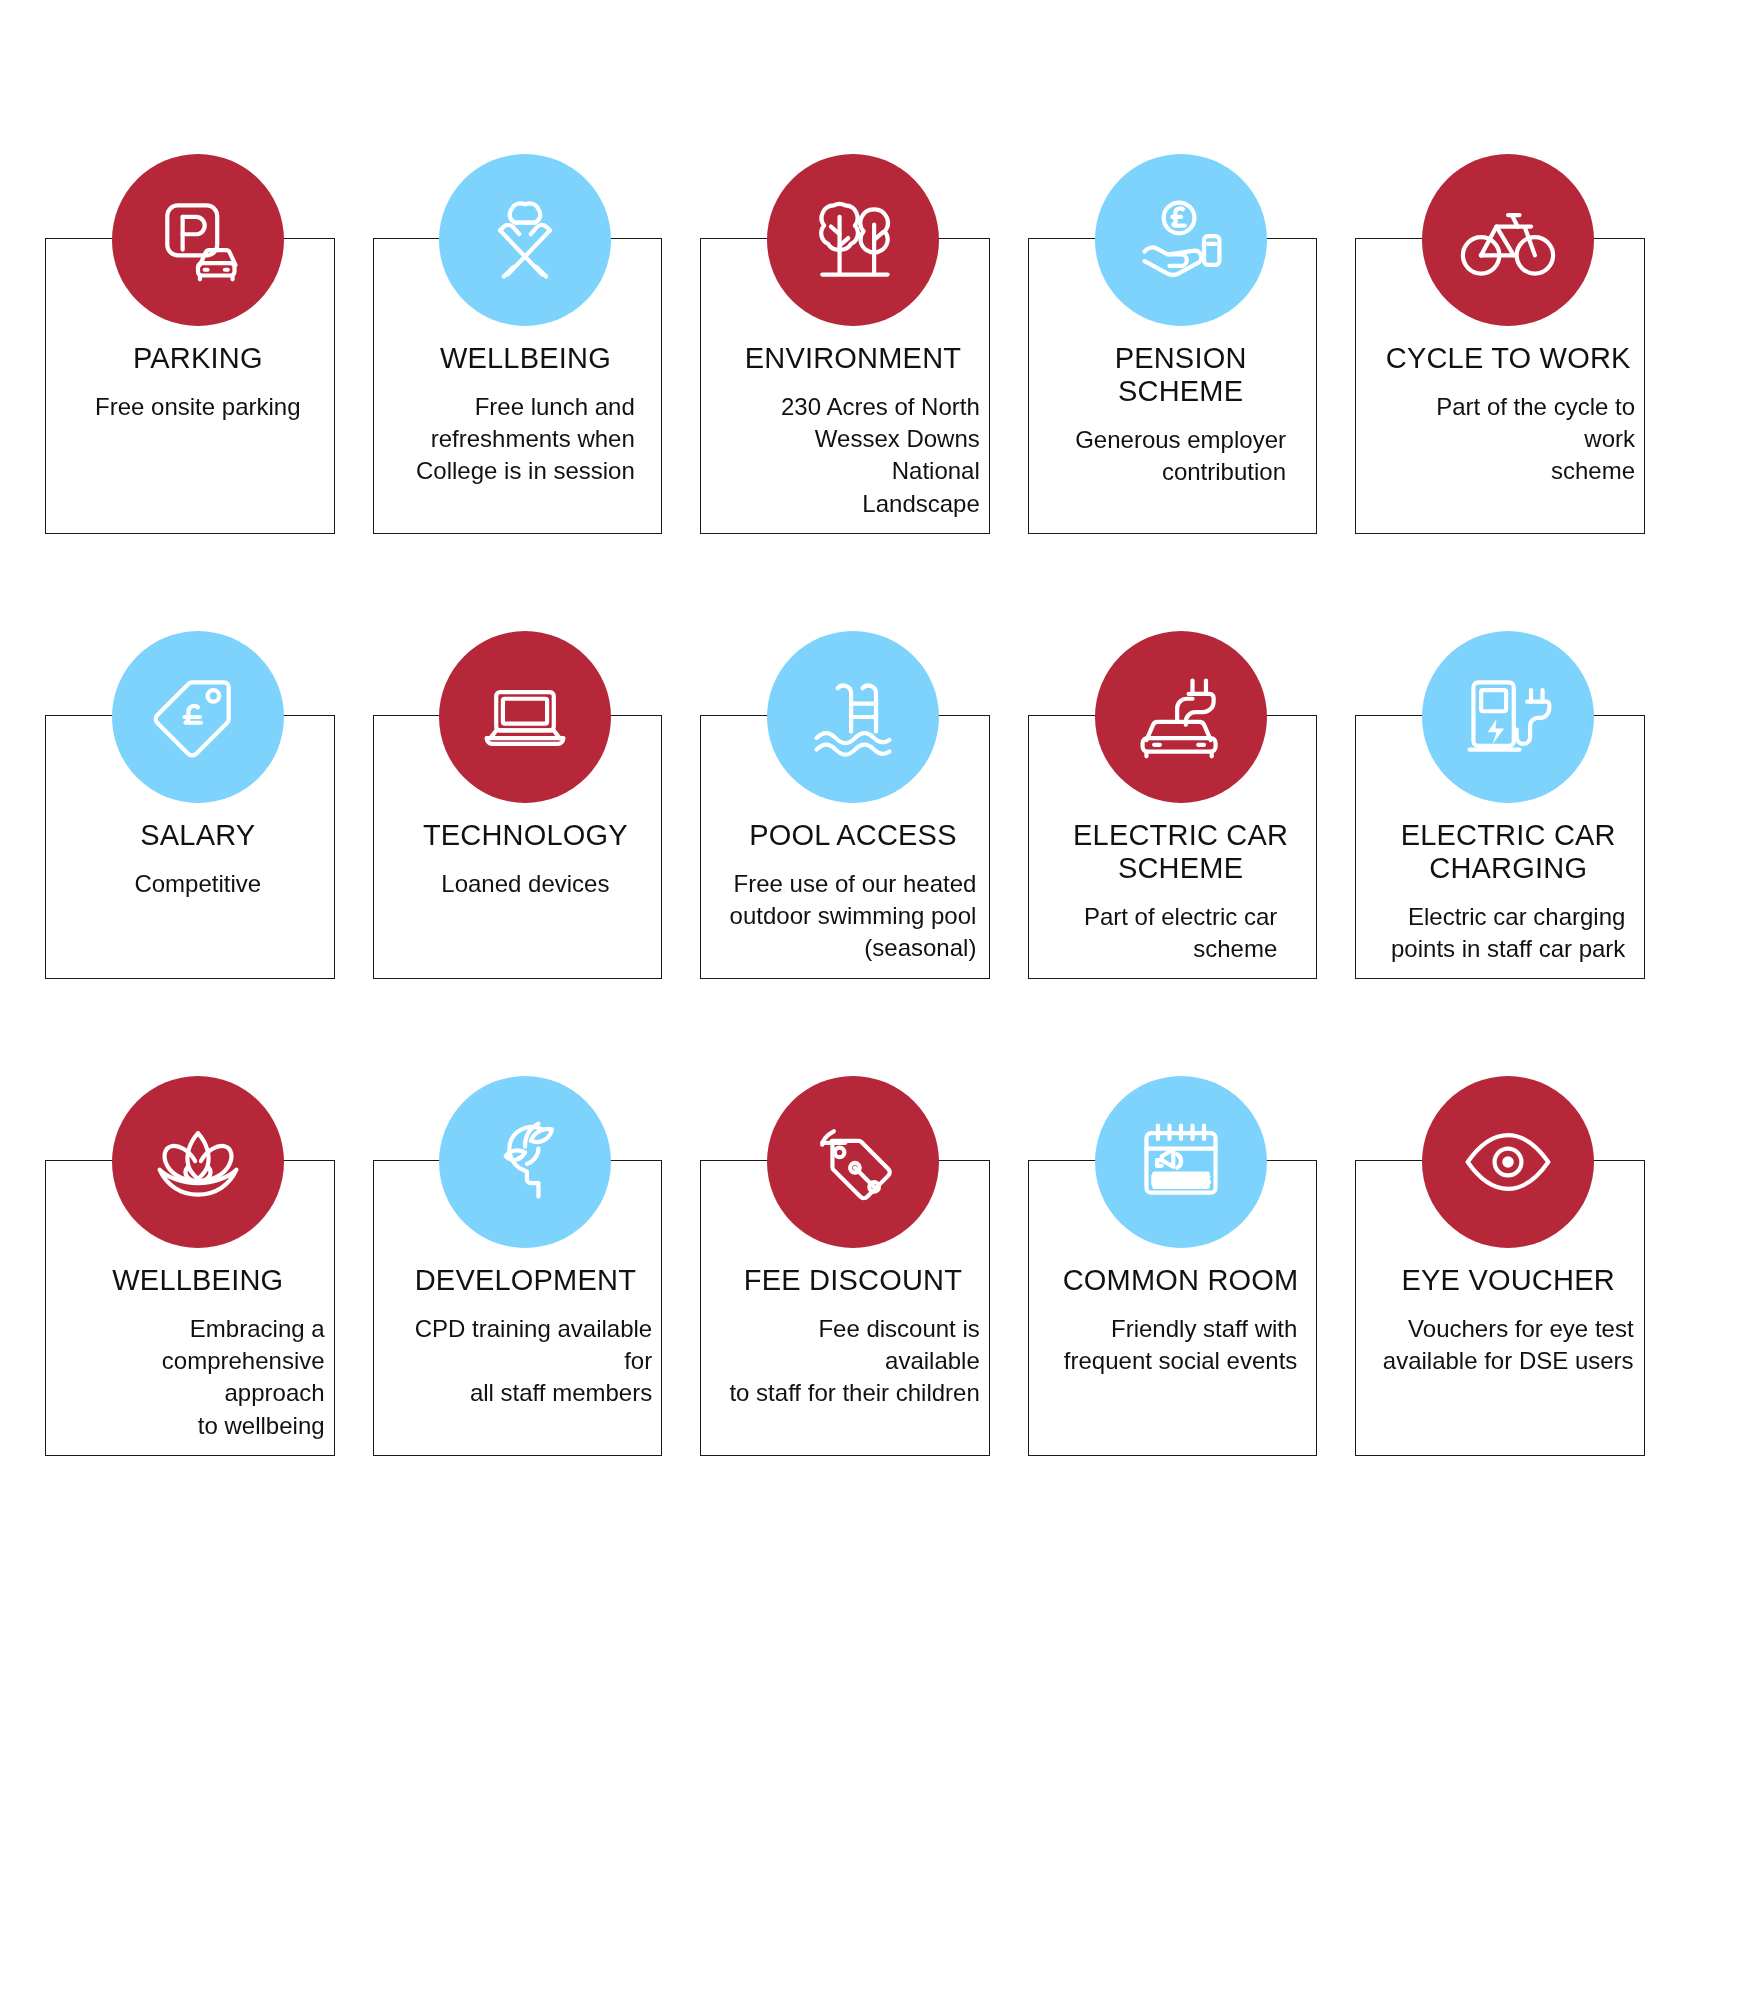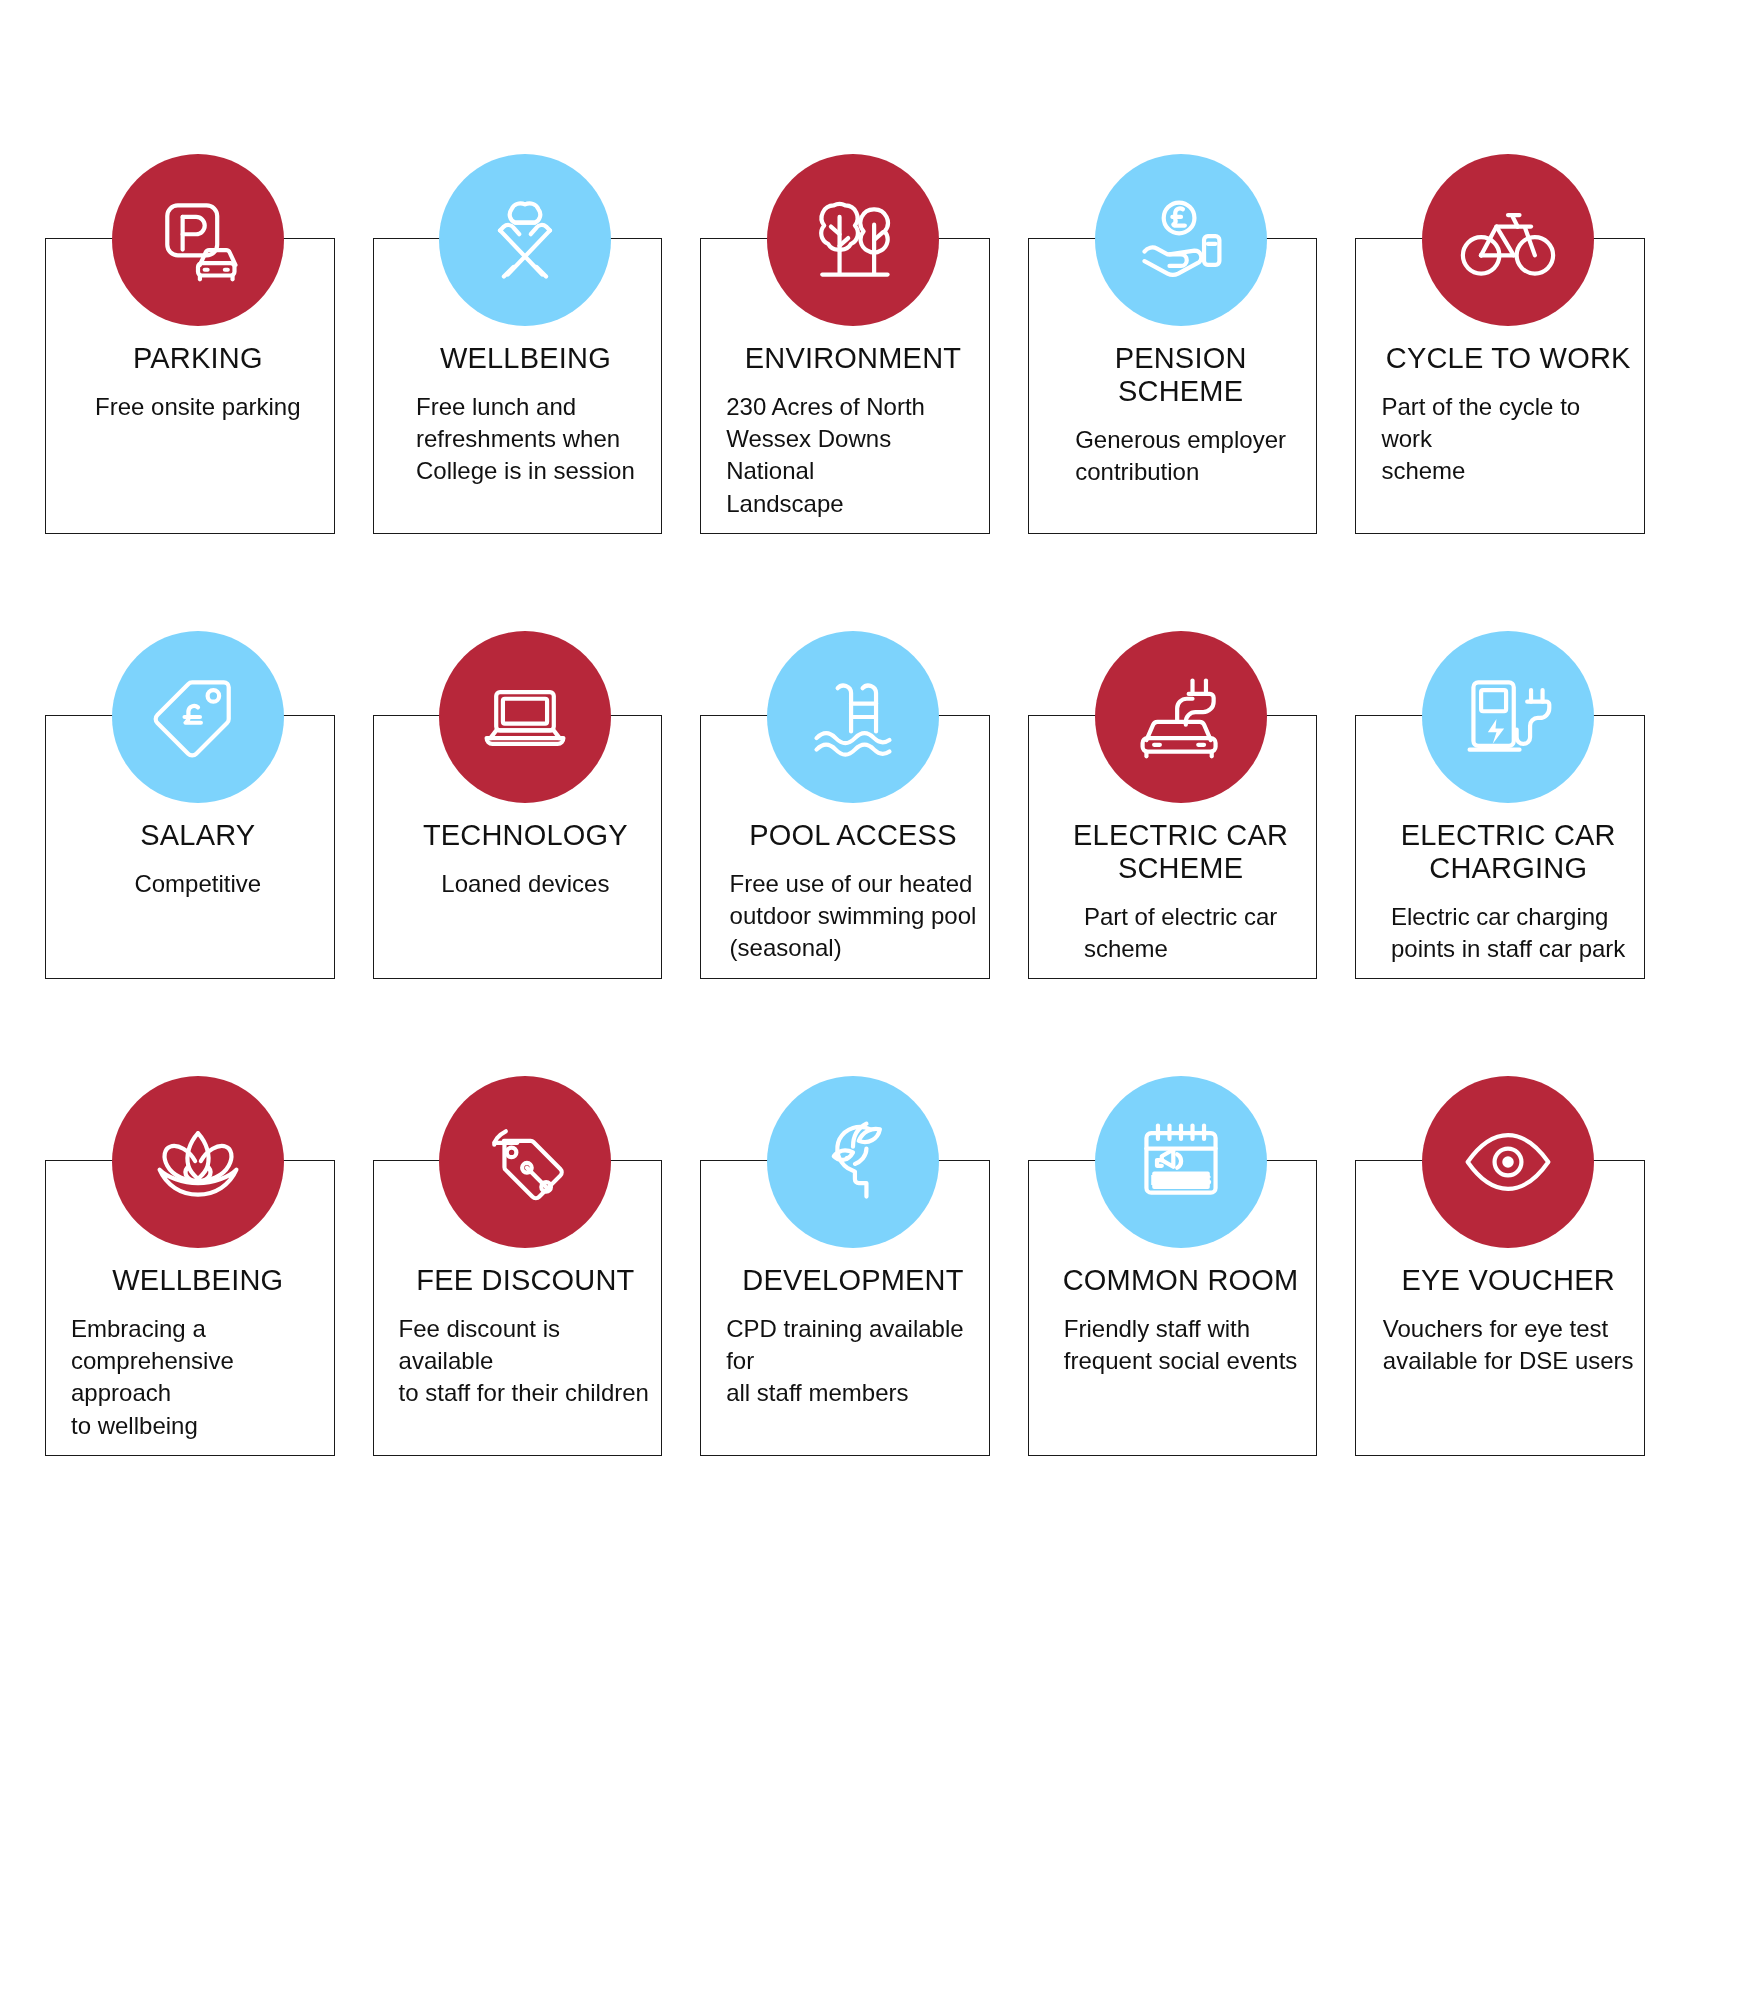--- a/index.html
+++ b/index.html
@@ -110,21 +110,21 @@
     text-align: center;
     color: #111111;
     white-space: pre-line;
   }
 
   .card-desc {
     margin-top: 16px;
     font-size: 24px;
     font-weight: 400;
     line-height: 1.34;
-    text-align: left;
+    text-align: right;
     color: #111111;
     max-width: 300px;
     white-space: pre-line;
   }
 </style>
 </head>
 <body>
 
 <div class="sheet">
   <div class="grid" id="grid">
@@ -338,52 +338,52 @@
           </div>
           <div class="card-title">WELLBEING</div>
           <div class="card-desc">Embracing a
 comprehensive approach
 to wellbeing</div>
         </div>
       </div>
       <div class="card">
         <div class="card-box"></div>
         <div class="card-inner">
+          <div class="icon-circle navy">
+    <svg viewBox="0 0 100 100">
+      <path d="M64 86 v-14 h-8 a4 4 0 0 1 -4 -4 v-8 l-8 -4 a24 24 0 0 1 -8 -30 a24 24 0 0 1 32 -10"></path>
+      <path d="M50 34 c0 -12 6 -20 14 -24"></path>
+      <path d="M50 40 c-8 -4 -16 -2 -20 4 c6 6 15 5 20 -4 z"></path>
+      <path d="M56 28 c4 -10 14 -14 22 -12 c-2 10 -12 16 -22 12 z"></path>
+      <path d="M52 52 c6 -2 12 -8 12 -16"></path>
+      <circle cx="44" cy="46" r="2.5" class="solid"></circle>
+    </svg>
+          </div>
+          <div class="card-title">DEVELOPMENT</div>
+          <div class="card-desc">CPD training available for
+all staff members</div>
+        </div>
+      </div>
+      <div class="card">
+        <div class="card-box"></div>
+        <div class="card-inner">
           <div class="icon-circle red">
     <svg viewBox="0 0 100 100">
       <path d="M30 30 h28 a4 4 0 0 1 2.8 1.2 l28 28 a5 5 0 0 1 0 7 l-22 22 a5 5 0 0 1 -7 0 l-28 -28 a4 4 0 0 1 -1.2 -2.8 v-23 a4 4 0 0 1 4 -4 z" transform="translate(-2,-2)"></path>
       <path d="M18 30 h24"></path>
       <circle cx="36" cy="40" r="5"></circle>
       <path d="M30 18 c-8 4 -12 10 -12 14"></path>
       <path d="M52 56 l20 20"></path>
       <circle cx="52" cy="56" r="5"></circle>
       <circle cx="72" cy="76" r="5"></circle>
     </svg>
           </div>
           <div class="card-title">FEE DISCOUNT</div>
           <div class="card-desc">Fee discount is available
 to staff for their children</div>
-        </div>
-      </div>
-      <div class="card">
-        <div class="card-box"></div>
-        <div class="card-inner">
-          <div class="icon-circle navy">
-    <svg viewBox="0 0 100 100">
-      <path d="M64 86 v-14 h-8 a4 4 0 0 1 -4 -4 v-8 l-8 -4 a24 24 0 0 1 -8 -30 a24 24 0 0 1 32 -10"></path>
-      <path d="M50 34 c0 -12 6 -20 14 -24"></path>
-      <path d="M50 40 c-8 -4 -16 -2 -20 4 c6 6 15 5 20 -4 z"></path>
-      <path d="M56 28 c4 -10 14 -14 22 -12 c-2 10 -12 16 -22 12 z"></path>
-      <path d="M52 52 c6 -2 12 -8 12 -16"></path>
-      <circle cx="44" cy="46" r="2.5" class="solid"></circle>
-    </svg>
-          </div>
-          <div class="card-title">DEVELOPMENT</div>
-          <div class="card-desc">CPD training available for
-all staff members</div>
         </div>
       </div>
       <div class="card">
         <div class="card-box"></div>
         <div class="card-inner">
           <div class="icon-circle navy">
     <svg viewBox="0 0 100 100">
       <rect x="14" y="20" width="72" height="62" rx="5"></rect>
       <path d="M14 36 h72"></path>
       <path d="M26 12 v14"></path>

